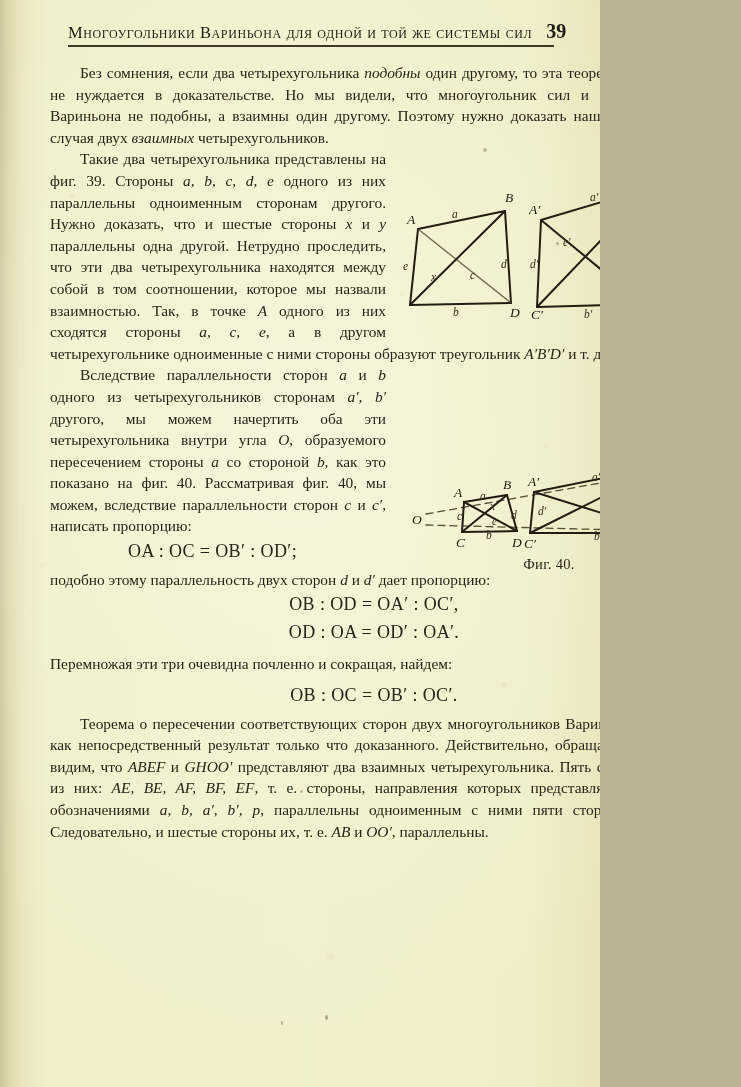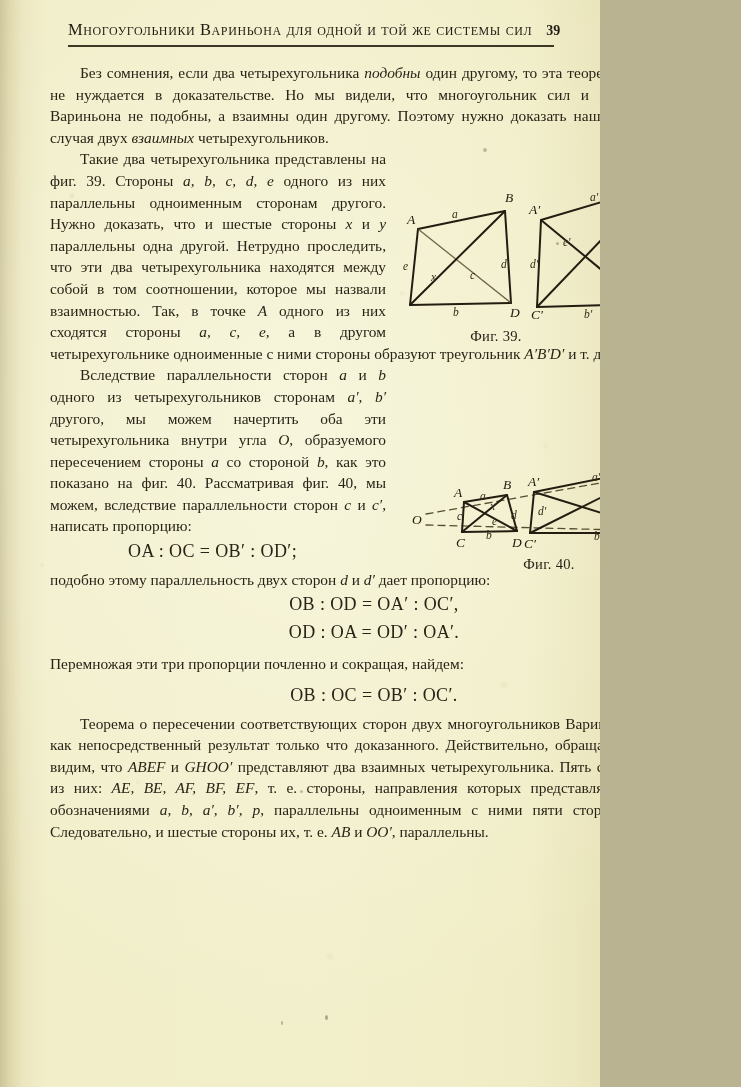--- a/index.html
+++ b/index.html
@@ -55,21 +55,21 @@
     justify-content: space-between;
   }
   .rh-title {
     font-variant: small-caps;
     font-size: 16.5px;
     letter-spacing: .6px;
     white-space: nowrap;
     color: #211c12;
   }
   .rh-page {
-    font-size: 14px;
+    font-size: 20px;
     font-weight: bold;
     color: #211c12;
     padding-left: 14px;
   }
   .head-rule {
     position: absolute;
     left: 68px;
     right: 46px;
     top: 45px;
     height: 2px;
@@ -198,21 +198,20 @@
       <text class="vx" x="255" y="8">B′</text>
       <text class="vx" x="133" y="143">C′</text>
       <text class="vx" x="243" y="143">D′</text>
       <text class="sd" x="192" y="25">a′</text>
       <text class="sd" x="186" y="142">b′</text>
       <text class="sd" x="232" y="86">c′</text>
       <text class="sd" x="132" y="92">d′</text>
       <text class="sd" x="165" y="70">e′</text>
       <text class="sd" x="205" y="56">y</text>
     </svg>
-    <div class="fig-caption" style="width:196px;margin-top:4px;">Фиг. 39.</div>
   </div>
 
   <div class="figure fig40">
     <svg width="285" height="104" viewBox="0 0 285 104">
 
       <path class="ln dash" d="M2,62 L272,14"></path>
       <path class="ln dash" d="M2,73 L272,80"></path>
       <text class="vx" x="-12" y="72">O</text>
 
       <path class="ln" d="M40,50 L83,43"></path>
@@ -266,21 +265,21 @@
 
     <div class="eq left-eq">OA : OC = OB′ : OD′;</div>
 
     <p class="noind"><span>подобно этому параллельность двух сторон </span><span class="it">d</span><span> и </span><span class="it">d′</span><span> дает пропорцию:</span></p>
 
     <div class="eq">OB : OD = OA′ : OC′,</div>
 
 
     <div class="eq">OD : OA = OD′ : OA′.</div>
 
-    <p class="noind" style="margin-top:10px;">Перемножая эти три пропорции почленно и сокращая, найдем:</p>
+    <p class="noind" style="margin-top:10px;">Перемножая эти три очевидна почленно и сокращая, найдем:</p>
 
     <div class="eq" style="margin-top:10px;">OB : OC = OB′ : OC′.</div>
 
 
     <p><span>Теорема о пересечении соответствующих сторон двух многоугольников Вариньона является как непосредственный результат только что доказанного. Действительно, обращаясь к фиг. 38, видим, что </span><span class="it">ABEF</span><span> и </span><span class="it">GHOO′</span><span> представляют два взаимных четырехугольника. Пять сторон первого из них: </span><span class="it">AE, BE, AF, BF, EF</span><span>, т. е. стороны, направления которых представляются нашими обозначениями </span><span class="it">a, b, a′, b′, p</span><span>, параллельны одноименным с ними пяти сторонам другого. Следовательно, и шестые стороны их, т. е. </span><span class="it">AB</span><span> и </span><span class="it">OO′</span><span>, параллельны.</span></p>
 
   </div>
 </div>
 
 </body></html>

